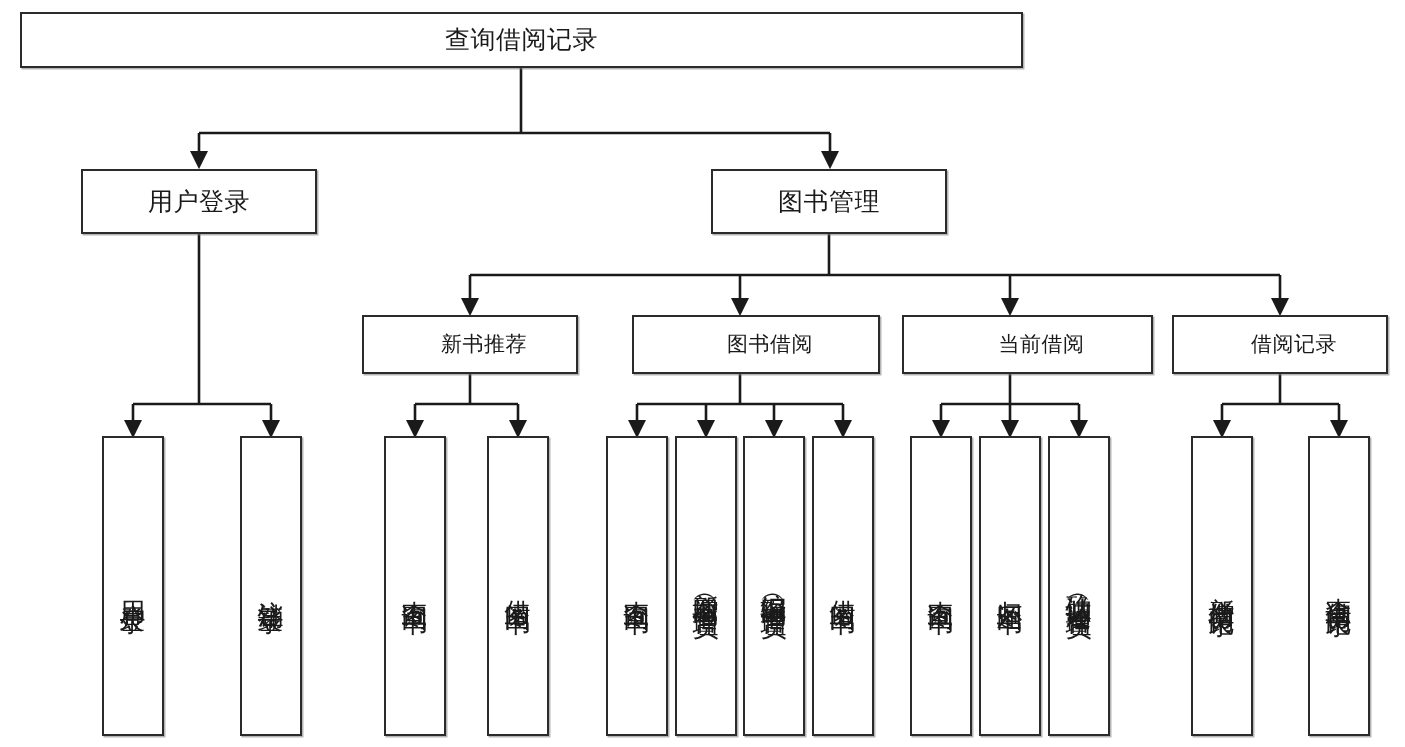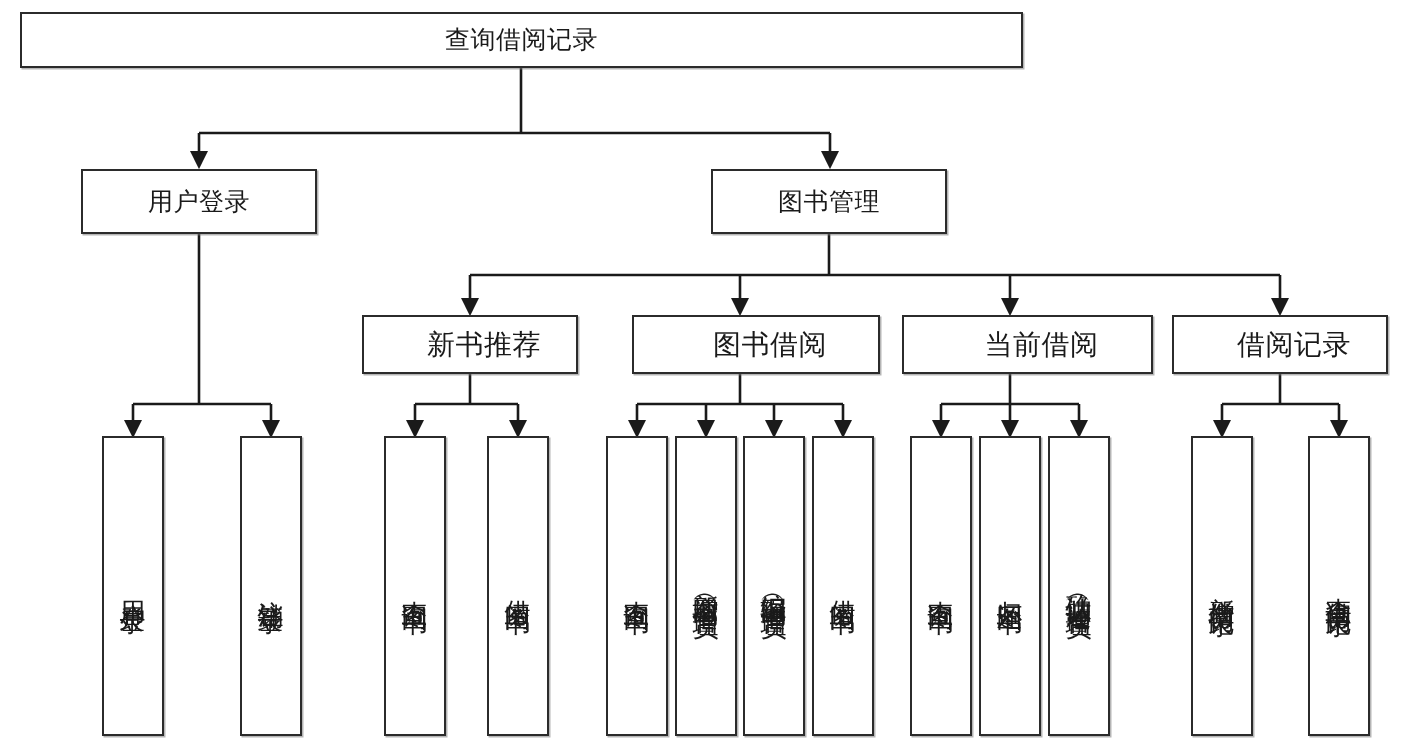--- a/index.html
+++ b/index.html
@@ -37,21 +37,21 @@
     box-shadow: 1.5px 1.5px 0 rgba(120,120,120,0.55);
   }
   .node .lbl {
     display: block;
     text-align: center;
     line-height: 1.12;
     letter-spacing: 0.5px;
   }
   .node.root .lbl   { font-size: 25px; }
   .node.lvl2 .lbl   { font-size: 25px; }
-  .node.lvl3 .lbl   { font-size: 28px; margin-left: 28px; }
+  .node.lvl3 .lbl   { font-size: 21px; margin-left: 28px; }
 
   
   .node.leaf {
     align-items: center;
     justify-content: center;
   }
   .node.leaf .lbl {
     writing-mode: vertical-rl;
     text-orientation: upright;
     font-size: 26px;

